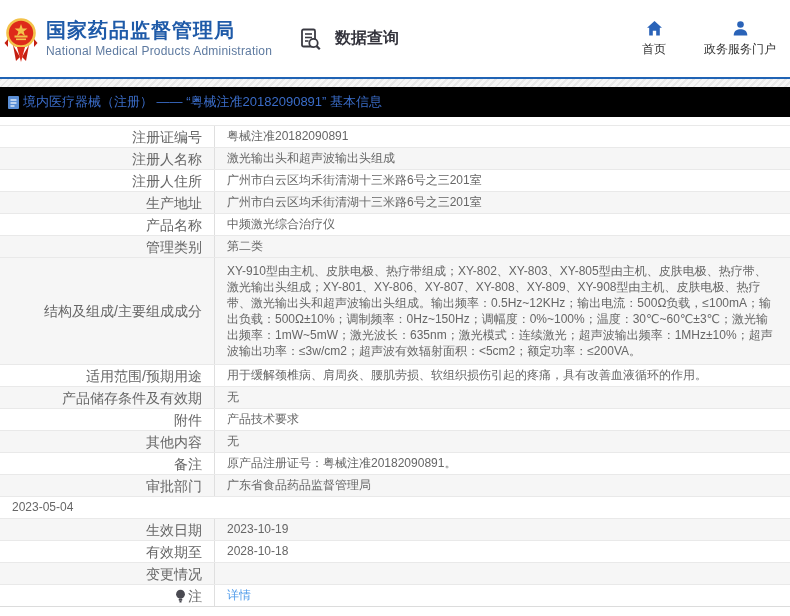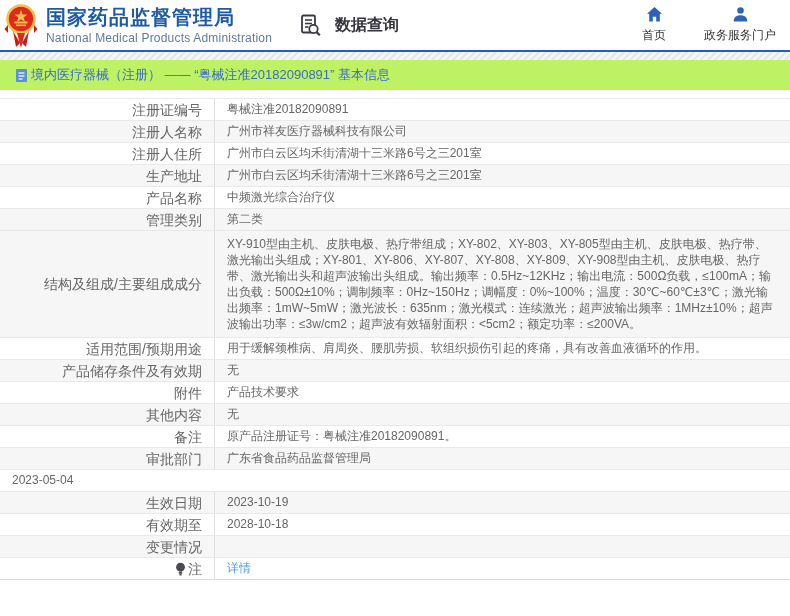--- a/index.html
+++ b/index.html
@@ -1,38 +1,38 @@
 <!DOCTYPE html>
 <html><head>
 <meta charset="utf-8">
 <style>
   * { margin:0; padding:0; box-sizing:border-box; }
   html,body { width:790px; height:616px; overflow:hidden; background:#fff;
     font-family:"Liberation Sans","DejaVu Sans",sans-serif; }
 
   
-  .header { height:50px; display:flex; align-items:center; padding:0 14px 0 4px; background:#fff; }
+  .header { height:77px; display:flex; align-items:center; padding:0 14px 0 4px; background:#fff; }
   .emblem { width:34px; height:46px; flex:0 0 auto; margin-top:2px; }
   .brand { margin-left:8px; }
   .brand-cn { font-size:20px; font-weight:bold; color:#1e5aa8; letter-spacing:1px; line-height:22px; }
   .brand-en { font-size:12px; color:#5e7aa0; margin-top:3px; letter-spacing:.2px; }
   .query { display:flex; align-items:center; margin-left:26px; cursor:pointer; }
   .query-icon { width:24px; height:24px; }
   .query-label { font-size:16px; font-weight:bold; color:#34343d; margin-left:13px; }
   .header-spacer { flex:1; }
   .nav-item { display:flex; flex-direction:column; align-items:center; margin-left:38px; cursor:pointer; }
   .nav-item svg { width:17px; height:17px; }
   .nav-label { font-size:12px; color:#333; margin-top:4px; white-space:nowrap; }
 
   .blue-line { height:2px; background:#2063b4; }
   .hatch { height:8px;
     background:repeating-linear-gradient(135deg,#e7e7e7 0 2px,#f5f5f5 2px 5px); }
 
   
-  .title-bar { height:30px; display:flex; align-items:center; background:#bef264; padding-left:15px; }
+  .title-bar { height:30px; display:flex; align-items:center; background:#000000; padding-left:7px; }
   .doc-icon { width:13px; height:15px; flex:0 0 auto; }
   .title-text { font-size:13px; color:#3a6cc8; margin-left:3px; }
   .gap { height:8px; background:#fff; }
 
   
   .info-table { width:790px; border-bottom:1px solid #dcdcdc; }
   .row { display:flex; min-height:22px; border-top:1px solid #e9e9e9; background:#fff; }
   .row.alt { background:#f6f6f6; }
   .cell-label { width:215px; flex:0 0 auto; text-align:right; padding:0 12px 0 4px;
     border-right:1px solid #dfdfdf; font-size:14px; color:#666;
@@ -105,21 +105,21 @@
 <div class="gap"></div>
 
 <div class="info-table">
 
   <div class="row">
     <div class="cell-label">注册证编号</div>
     <div class="cell-value">粤械注准20182090891</div>
   </div>
   <div class="row alt">
     <div class="cell-label">注册人名称</div>
-    <div class="cell-value">广州市祥友医疗器械科技有限公司</div>
+    <div class="cell-value">激光输出头和超声波输出头组成</div>
   </div>
   <div class="row">
     <div class="cell-label">注册人住所</div>
     <div class="cell-value">广州市白云区均禾街清湖十三米路6号之三201室</div>
   </div>
   <div class="row alt">
     <div class="cell-label">生产地址</div>
     <div class="cell-value">广州市白云区均禾街清湖十三米路6号之三201室</div>
   </div>
   <div class="row">

